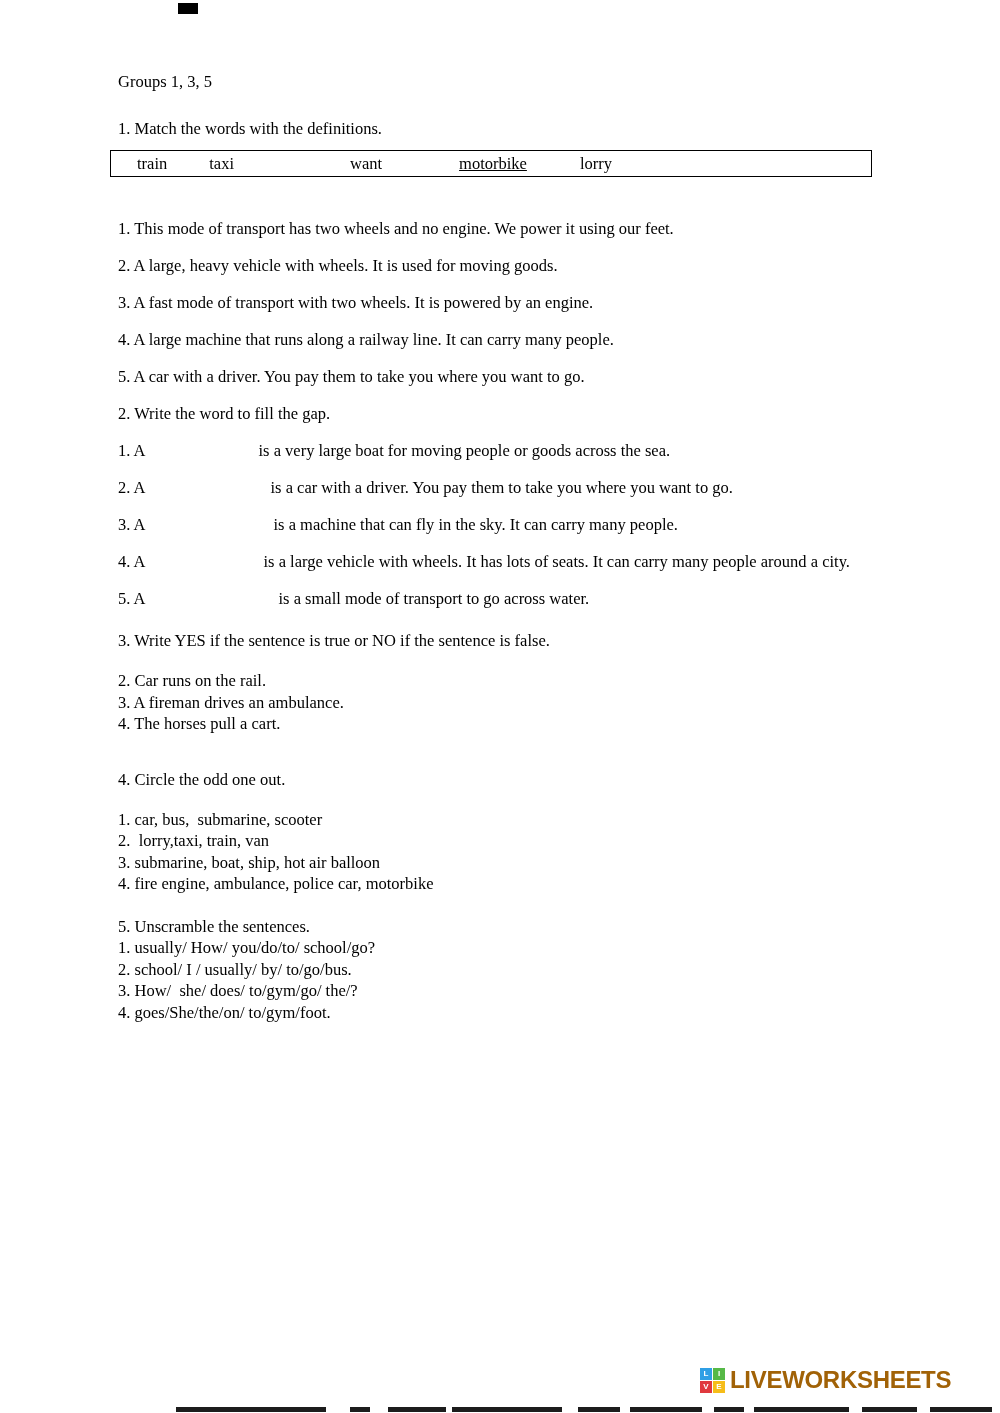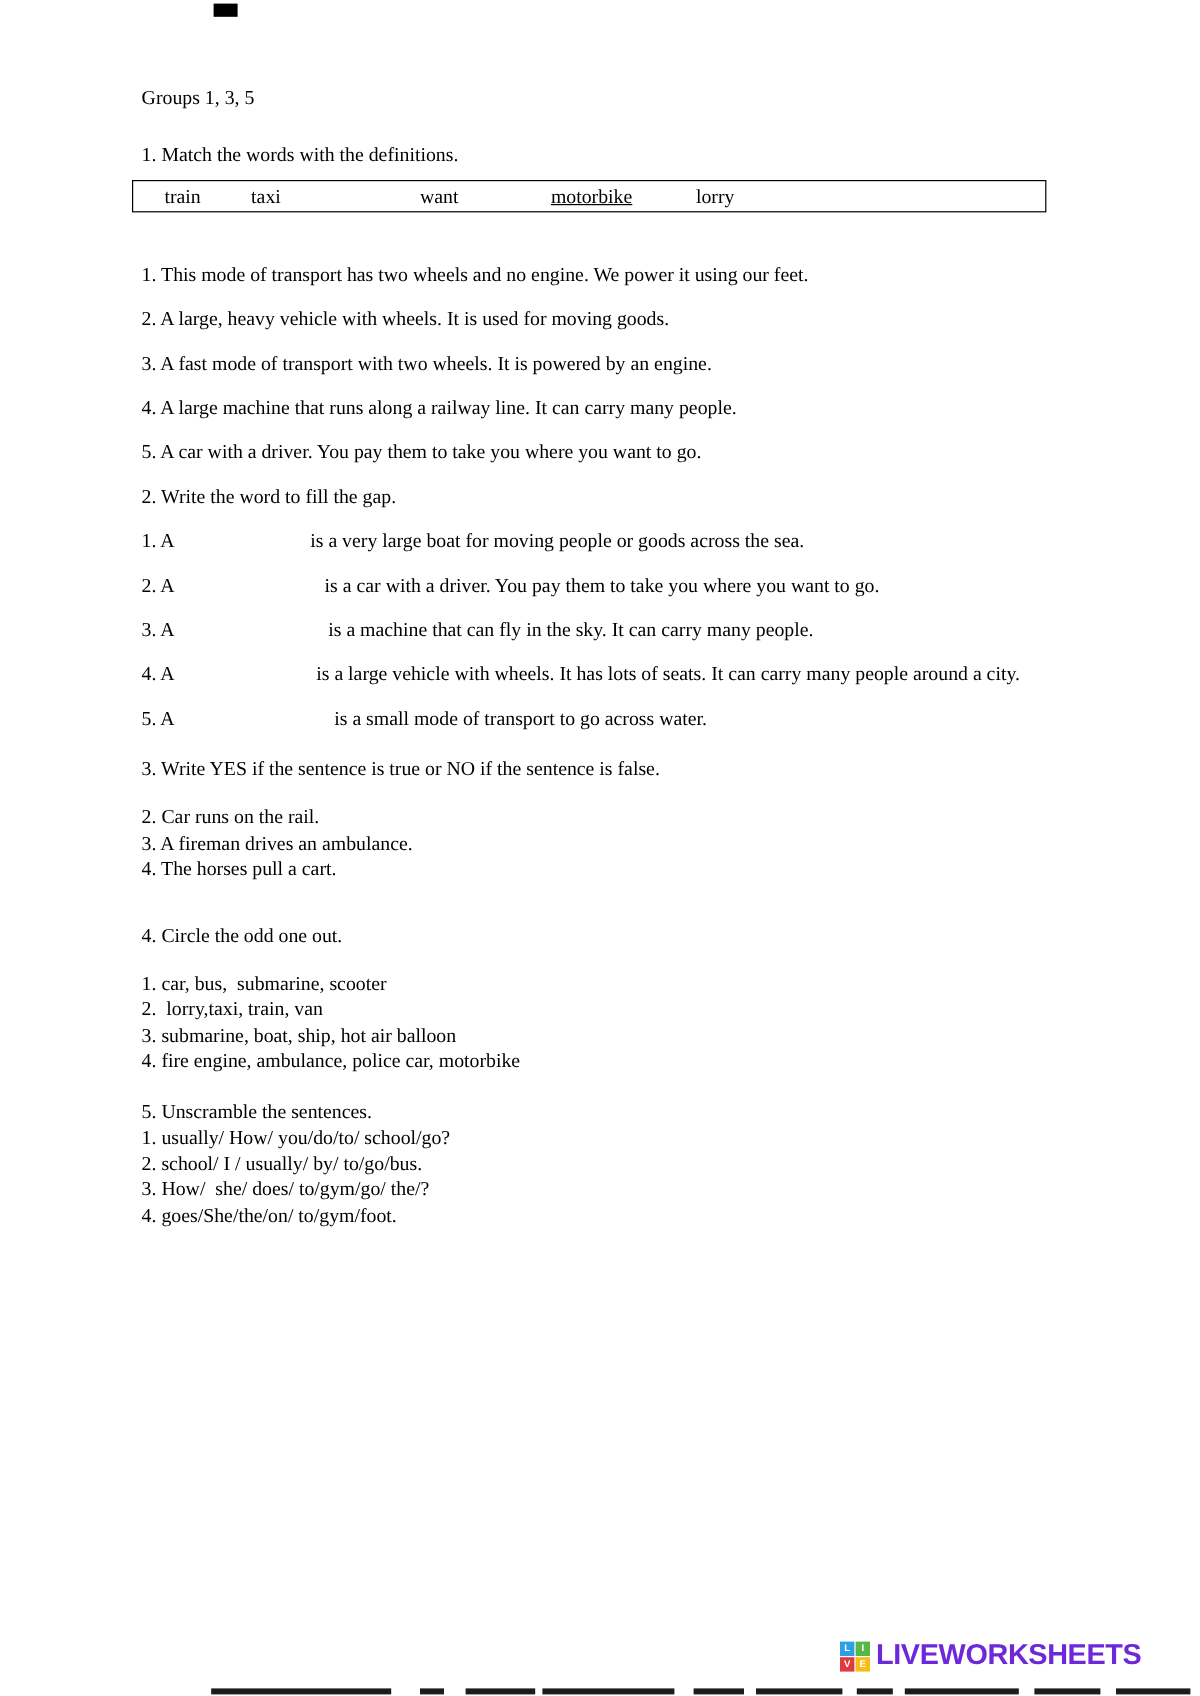--- a/index.html
+++ b/index.html
@@ -61,21 +61,21 @@
     font-family:"Liberation Sans",sans-serif;
     font-weight:700; font-size:8px;
   }
   .lc-0 { background:#2f9fe5; }
   .lc-1 { background:#56b947; }
   .lc-2 { background:#e0393e; }
   .lc-3 { background:#f6bd19; }
   .brand {
     font-family:"Liberation Sans",sans-serif;
     font-weight:700; font-size:24px;
-    color:#6d28d9; letter-spacing:-0.3px;
+    color:#a16207; letter-spacing:-0.3px;
   }
 
   .top-mark { position:absolute; left:178px; top:3px; width:20px; height:11px; background:#000; }
   .bm { position:absolute; top:1407px; height:5px; background:#1c1c1c; }
   .bm-0 { left:176px; width:150px; }
   .bm-1 { left:350px; width:20px; }
   .bm-2 { left:388px; width:58px; }
   .bm-3 { left:452px; width:110px; }
   .bm-4 { left:578px; width:42px; }
   .bm-5 { left:630px; width:72px; }

